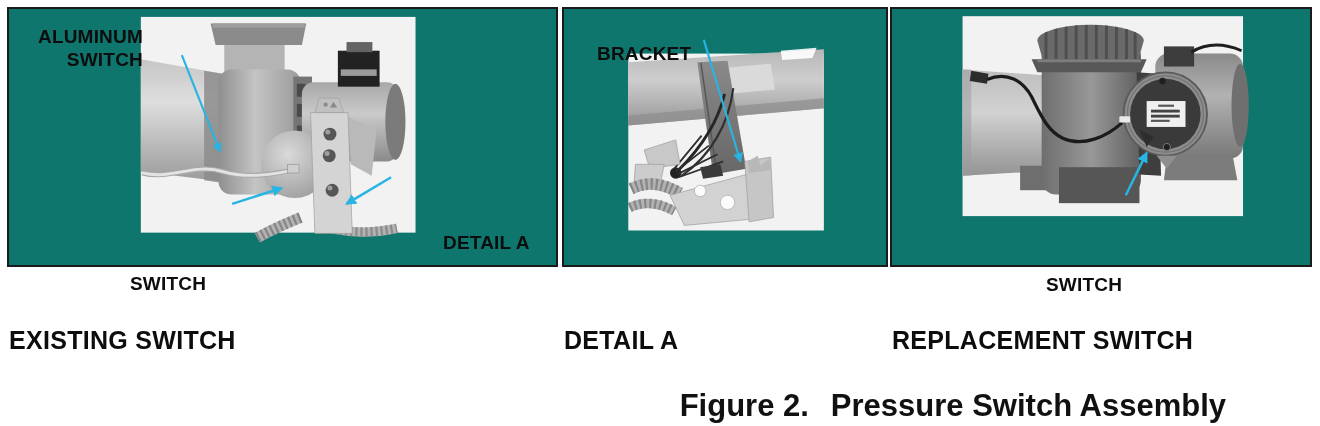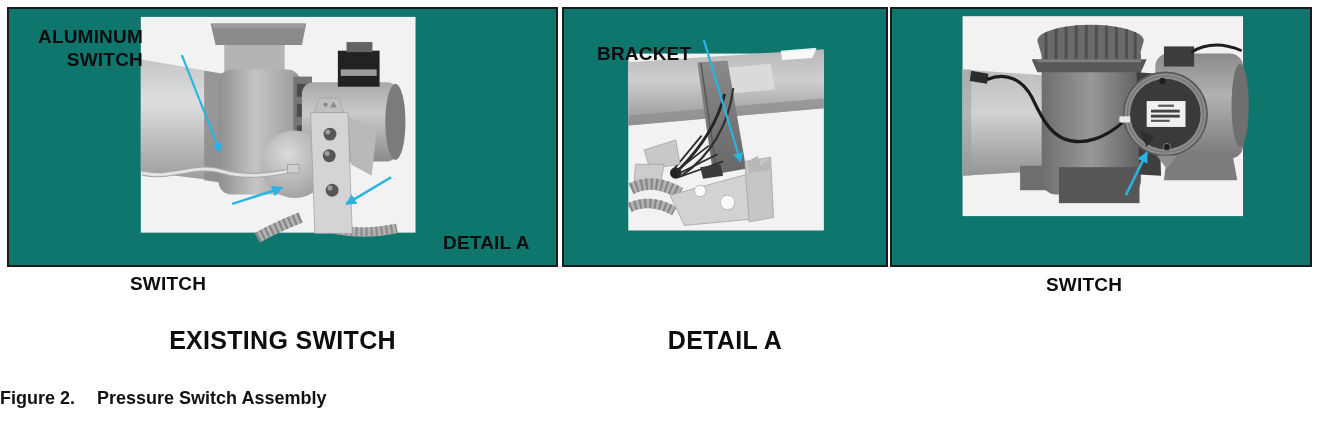--- a/index.html
+++ b/index.html
@@ -18,26 +18,26 @@
   .label {
     position:absolute; font-weight:700; font-size:19px; line-height:1.2;
     color:#0d0d0d; letter-spacing:.2px; white-space:nowrap; z-index:3;
   }
   .lbl-tubing  { left:16px;  top:17px; width:118px; text-align:right; }
   .lbl-switch1 { left:121px; top:264px; }
   .lbl-detaila { left:434px; top:223px; }
   .lbl-bracket { left:33px;  top:34px; }
   .lbl-switch3 { left:154px; top:265px; }
   .panel-caption {
-    position:absolute; left:0; right:0; top:317px; text-align:center;
+    position:absolute; left:0; right:0; top:317px; text-align:left;
     font-weight:700; font-size:25px; letter-spacing:.3px; color:#0d0d0d; z-index:3;
   }
   .figure-caption {
-    position:absolute; top:388px; left:0; width:1226px; text-align:left;
-    font-weight:700; font-size:18px; color:#111111;
+    position:absolute; top:388px; left:0; width:1226px; text-align:right;
+    font-weight:700; font-size:31px; color:#111111;
   }
   .figure-caption .title { margin-left:22px; }
   .arrow  { stroke:#29b4e2; stroke-width:3.5; }
   .leader { stroke:#29b4e2; stroke-width:3; }
 </style>
 </head>
 <body>
 
 <div class="page">
 
@@ -235,19 +235,20 @@
         <circle cx="294" cy="100" r="4.5" fill="#1f1f1f"></circle>
         <circle cx="300" cy="192" r="5" fill="#1f1f1f" stroke="#777777" stroke-width="1.5"></circle>
         <rect x="234" y="149" width="15" height="9" rx="2" fill="#e9e9e9"></rect>
         <polygon points="286,204 314,204 300,222" fill="#8f8f8f"></polygon>
       </g>
       <g>
         <line class="arrow" x1="243" y1="259" x2="272" y2="200" marker-end="url(#ah3)"></line>
       </g>
     </svg>
     <div class="label lbl-switch3">SWITCH</div>
+    <div class="panel-caption">REPLACEMENT SWITCH</div>
   </div>
 
   <div class="figure-caption">
     <span class="lbl">Figure 2.</span><span class="title">Pressure Switch Assembly</span>
   </div>
 
 </div>
 
 </body></html>

